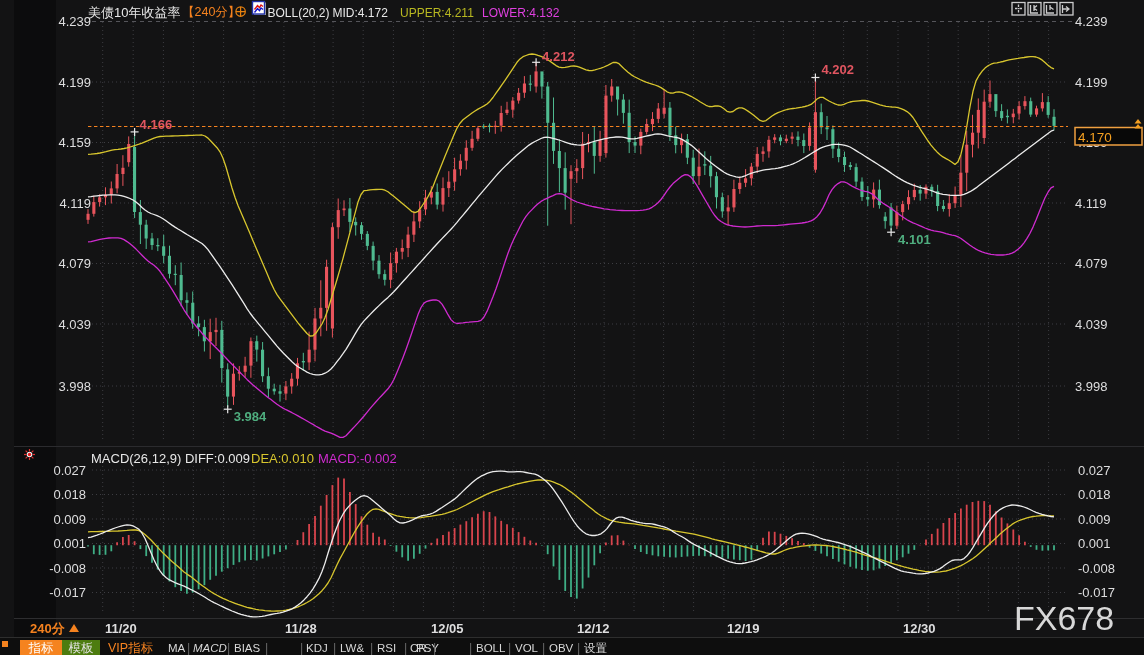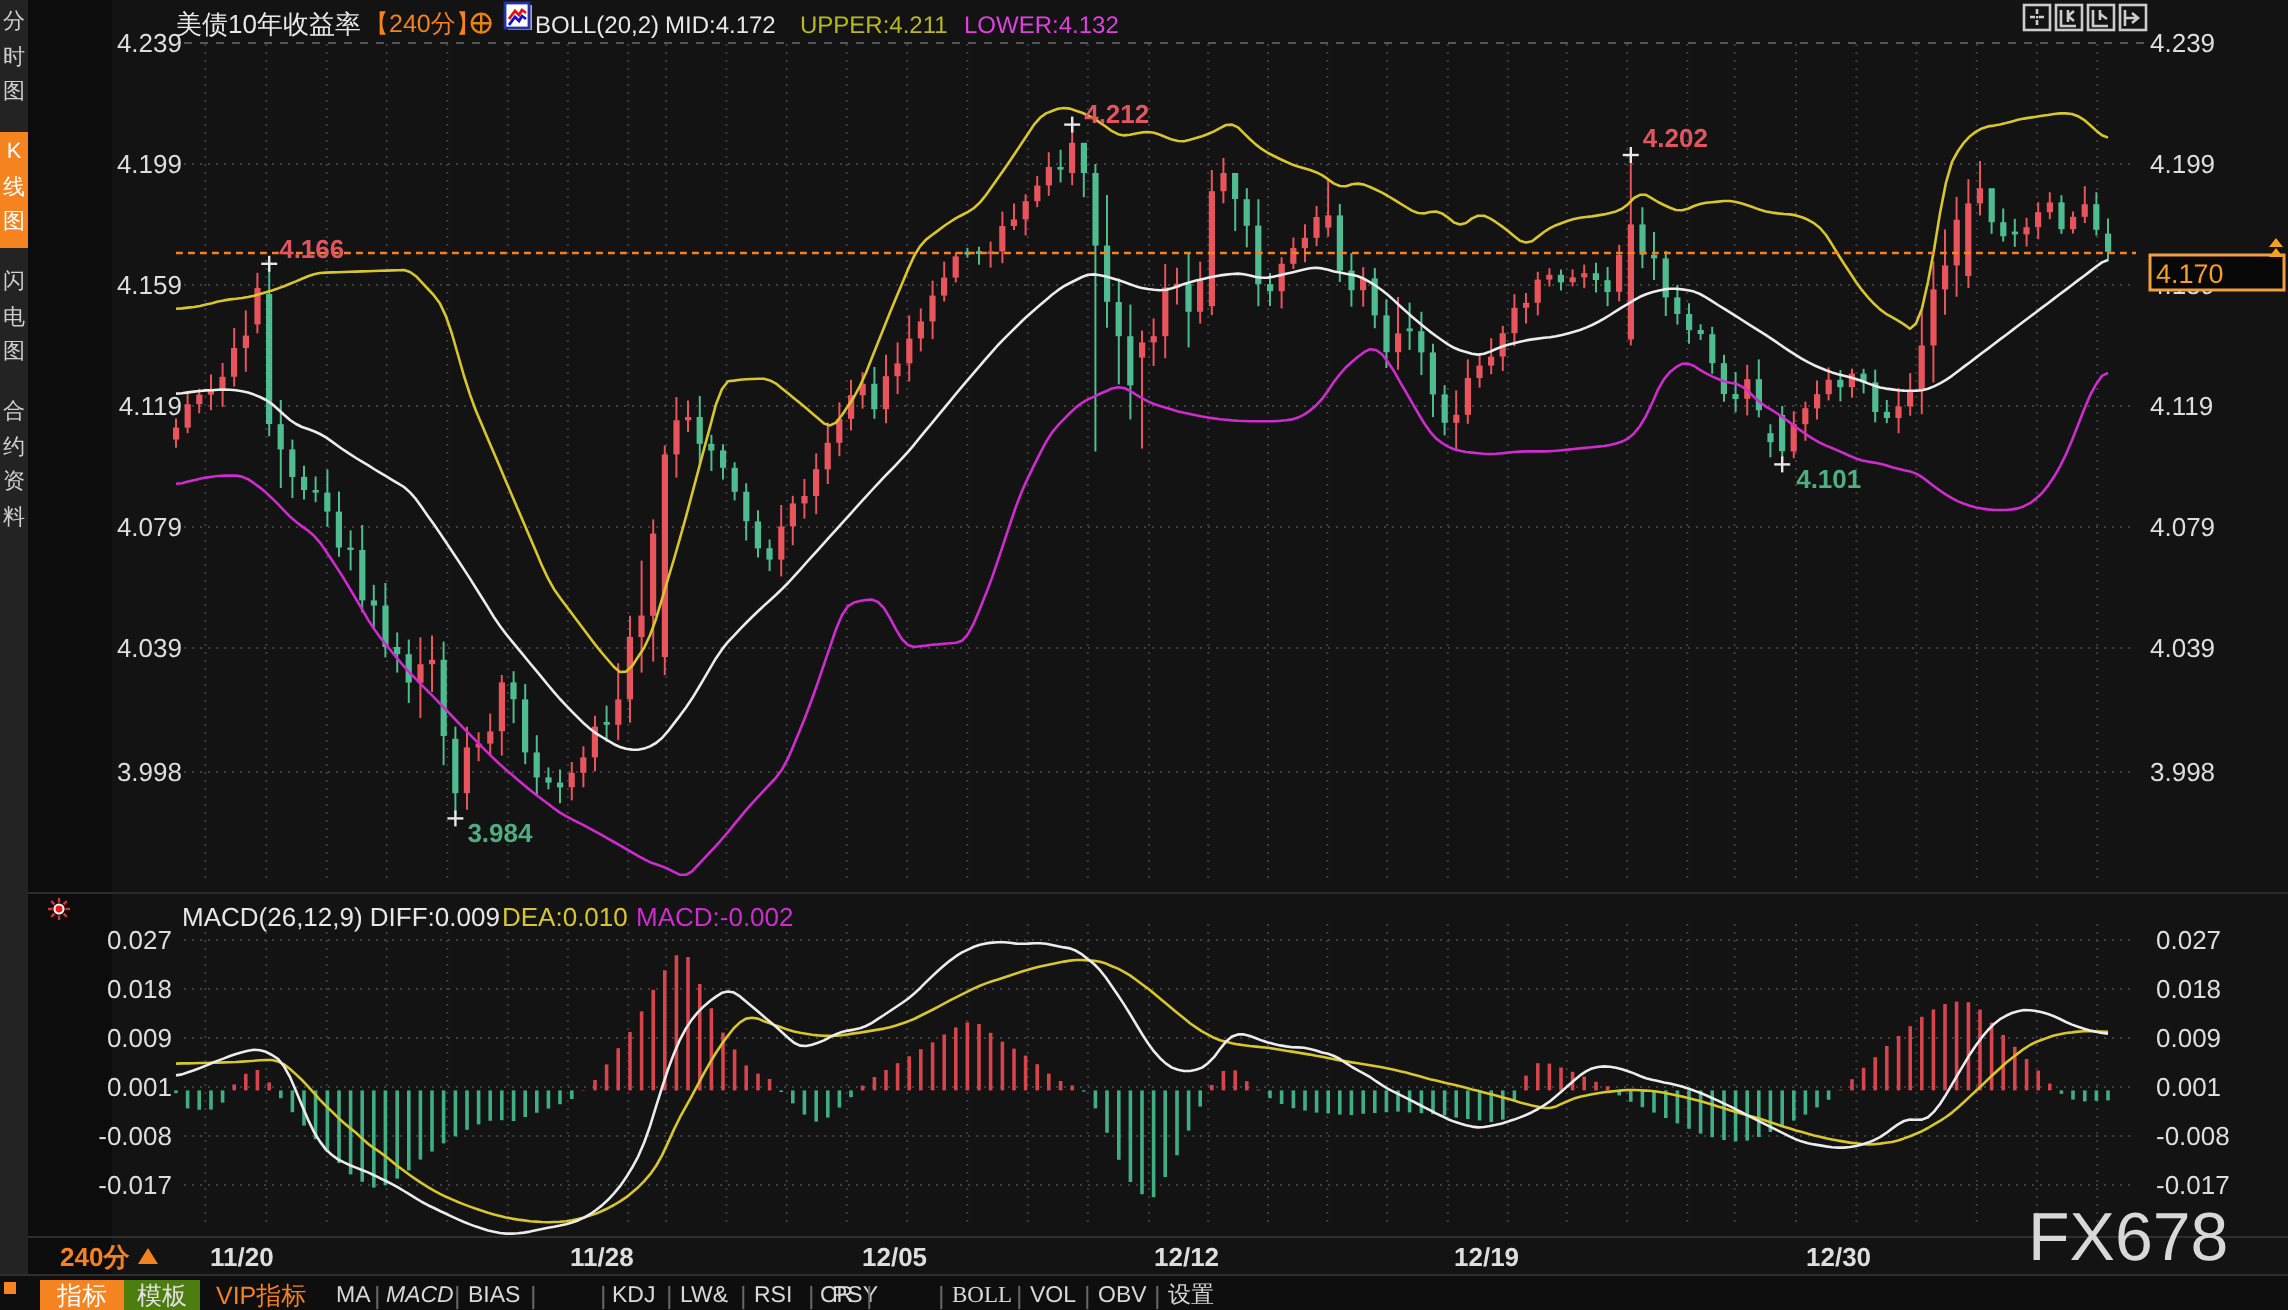--- a/index.html
+++ b/index.html
@@ -714,41 +714,35 @@
 <path d="M 1018.5 4.5 V 7 M 1018.5 10 V 12.5 M 1015 8.5 H 1017.5 M 1019.5 8.5 H 1022"></path>
 <rect x="1018" y="8" width="1.2" height="1.2" fill="#cccccc" stroke="none"></rect>
 <path d="M 1030.5 5 V 13 H 1038"></path>
           <path d="M 1034 5 V 11 M 1034 8 L 1037 5.5 M 1034 8 L 1037 10.5"></path>
 <path d="M 1046.5 5 V 13 H 1054"></path>
           <path d="M 1050 5 L 1050 10 M 1050 7 L 1053.5 9.5"></path>
 <path d="M 1062.5 5 V 13 M 1062.5 9 H 1069 M 1066 6.5 L 1069 9 L 1066 11.5"></path>
 </g>
 <text x="1014" y="630" font-size="34" fill="#d8d8d8">FX678</text>
 </svg></div>
-<div id="sidebar">
-  <div class="sv" style="top:3px;">分时图</div>
-  <div class="sv svo" style="top:66px;">K线图</div>
-  <div class="sv" style="top:133px;">闪电图</div>
-  <div class="sv" style="top:198px;">合约资料</div>
-</div>
 <div id="botbar">
   <div class="tab" style="left:2px;top:3px;width:6px;height:6px;background:#f5831f;"></div>
   <div class="tab" style="left:20px;background:#f5831f;color:#fff;width:42px;text-align:center;">指标</div>
   <div class="tab" style="left:62px;width:38px;text-align:center;background:#4d7c0f;">模板</div>
   <div class="tab" style="left:108px;color:#f58220;">VIP指标</div>
   <div class="tab ti" style="left:168px;">MA</div>
   <div class="tab ti" style="left:193px;font-style:italic;">MACD</div>
   <div class="tab ti" style="left:234px;">BIAS</div>
   <div class="tab ti" style="left:272px;margin-top:44px;">CCI</div>
   <div class="tab ti" style="left:306px;">KDJ</div>
   <div class="tab ti" style="left:340px;">LW&amp;</div>
   <div class="tab ti" style="left:377px;">RSI</div>
   <div class="tab ti" style="left:410px;">CR</div>
   <div class="tab ti" style="left:416px;text-align:center;">PSY</div>
-  <div class="tab ti" style="left:476px;font-family:Liberation Serif, serif;">BOLL</div>
+  <div class="tab ti" style="left:476px;">BOLL</div>
   <div class="tab ti" style="left:515px;">VOL</div>
   <div class="tab ti" style="left:549px;">OBV</div>
   <div class="tab ti" style="left:584px;">设置</div>
   <div class="tab" style="left:187px;color:#666;">|</div>
   <div class="tab" style="left:227px;color:#666;">|</div>
   <div class="tab" style="left:265px;color:#666;">|</div>
   <div class="tab" style="left:300px;color:#666;">|</div>
   <div class="tab" style="left:333px;color:#666;">|</div>
   <div class="tab" style="left:370px;color:#666;">|</div>
   <div class="tab" style="left:404px;color:#666;">|</div>

